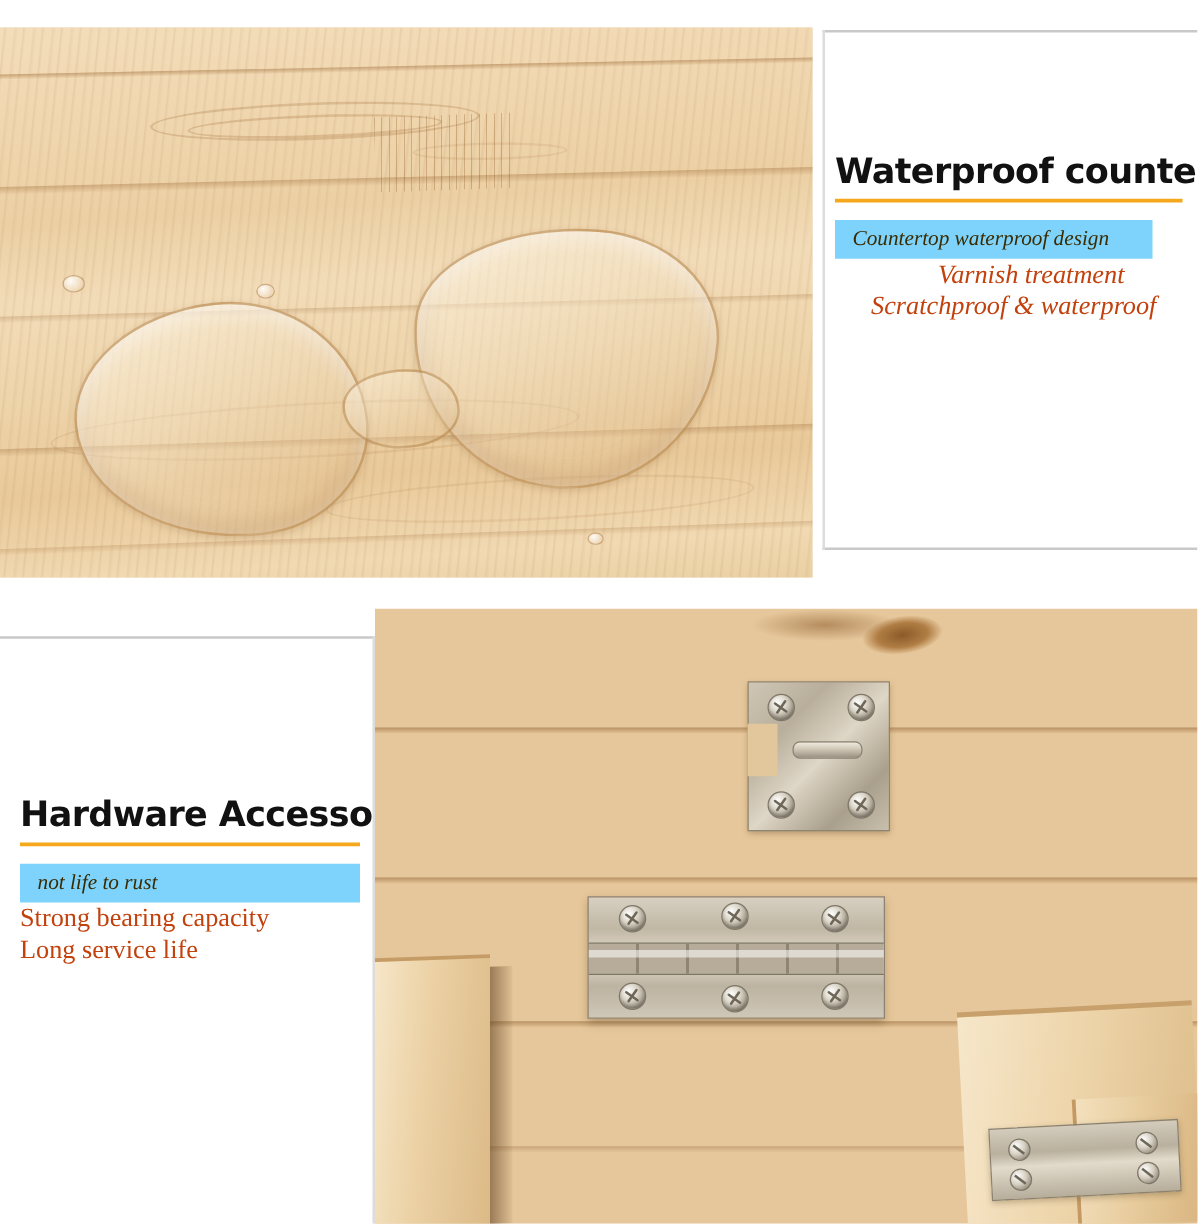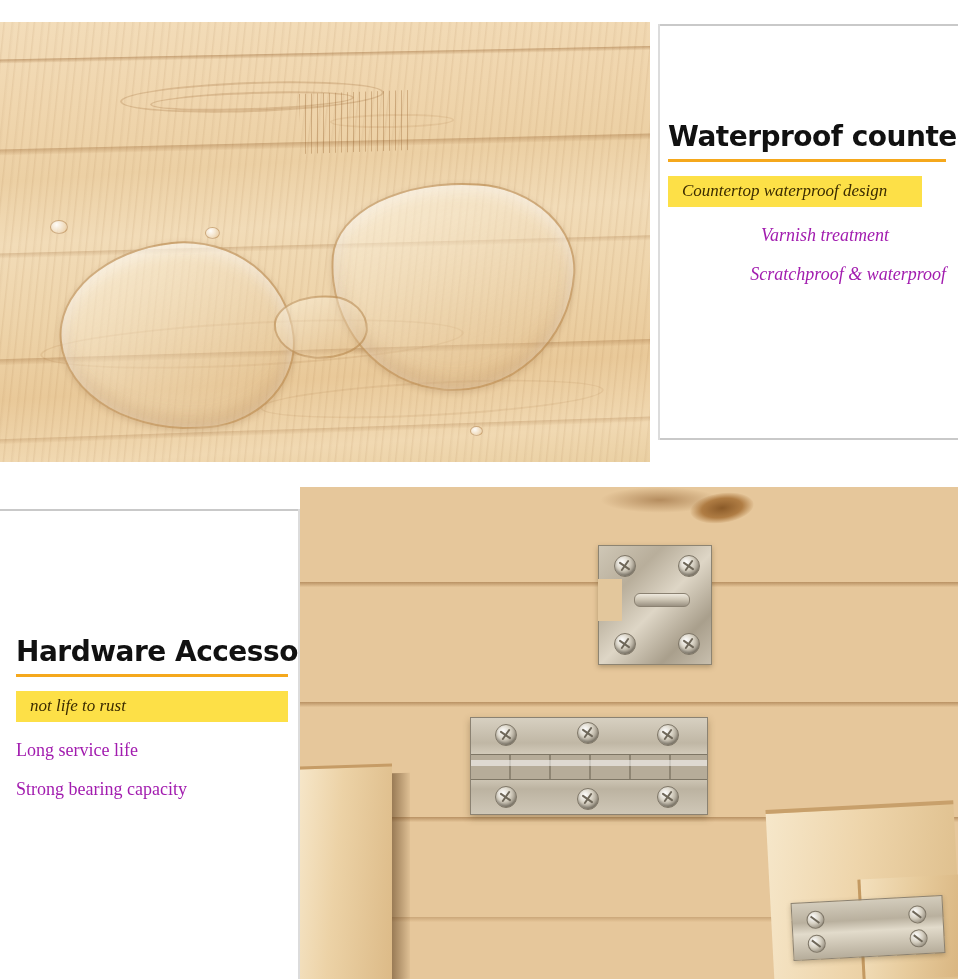--- a/index.html
+++ b/index.html
@@ -181,41 +181,40 @@
     white-space: nowrap;
   }
   .underline-bar {
     margin-top: 6px;
     height: 3px;
     background: #f5a81c;
     width: 278px;
   }
   .sub-highlight {
     margin-top: 14px;
-    background: #fde047;
+    background: #7dd3fc;
     color: #3a2b00;
     font-family: "Liberation Serif", serif;
     font-style: italic;
     font-size: 17px;
     padding: 5px 10px 6px 14px;
     width: 254px;
     box-sizing: border-box;
     white-space: nowrap;
   }
   .serif-line {
     font-family: "Liberation Serif", serif;
     font-style: italic;
-    font-size: 18px;
-    color: #a21caf;
-    margin-top: 18px;
+    font-size: 21px;
+    color: #c2410c;
     text-align: center;
     white-space: nowrap;
   }
   .serif-line.indent-1 { margin-left: 36px; }
-  .serif-line.indent-2 { margin-left: 8px; text-align: right; }
+  .serif-line.indent-2 { margin-left: 8px; }
 
   
   .panel-bottom {
     position: absolute;
     left: 0;
     top: 487px;
     width: 958px;
     height: 492px;
   }
   .hr-bot {
@@ -480,22 +479,22 @@
 
   <div class="panel-bottom">
 
     <div class="hr-bot"></div>
     <div class="vrule-bot"></div>
 
     <div class="bottom-text">
       <div class="headline">Hardware Accessories</div>
       <div class="underline-bar"></div>
       <div class="sub-highlight">not life to rust</div>
+      <div class="serif-line">Strong bearing capacity</div>
       <div class="serif-line">Long service life</div>
-      <div class="serif-line">Strong bearing capacity</div>
     </div>
 
     <div class="photo-hardware">
       <div class="hw-wood"></div>
       <div class="knot2"></div>
       <div class="knot"></div>
       <div class="hw-plank hwp1"></div>
       <div class="hw-plank hwp2"></div>
       <div class="hw-plank hwp3"></div>
       <div class="hw-plank hwp4"></div>

